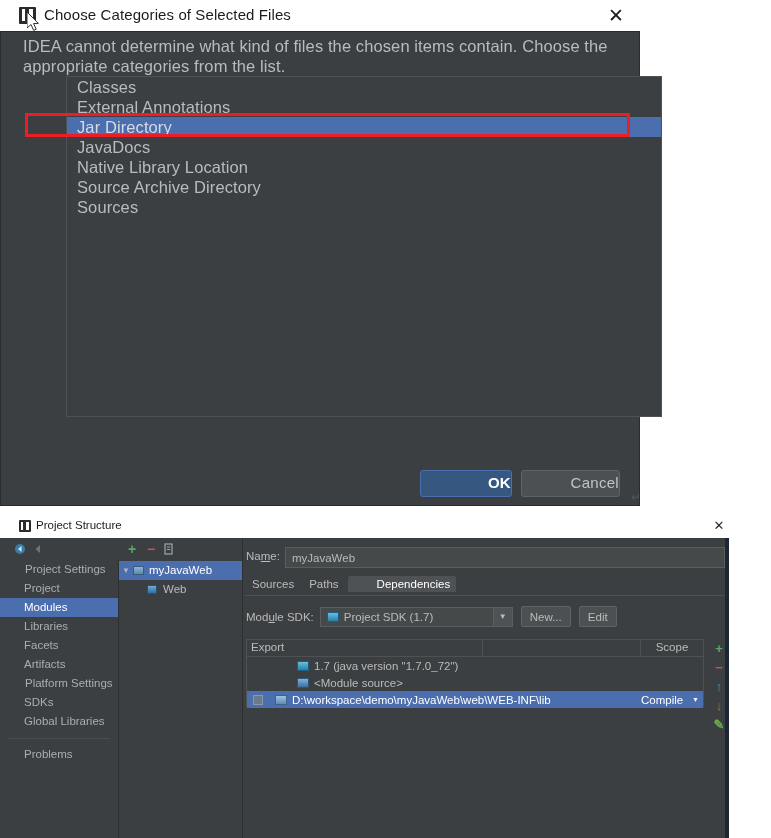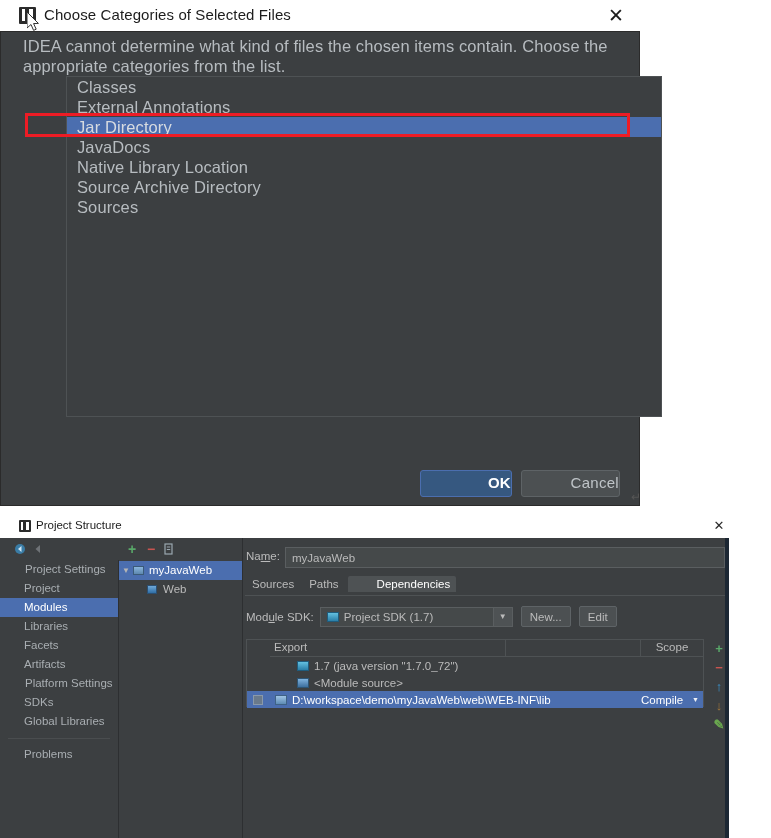--- a/index.html
+++ b/index.html
@@ -460,21 +460,20 @@
     border: 1px solid #4e5254;
     box-sizing: border-box;
     background: #3c3f41;
   }
   .dep-head {
     display: flex;
     height: 16px;
     background: #3c3f41;
     border-bottom: 1px solid #4e5254;
     align-items: center;
-    margin-left: 23px;
   }
   .dep-head .h-export {
     width: 236px;
     padding-left: 4px;
     font-size: 11.5px;
     color: #bbbbbb;
     border-right: 1px solid #4e5254;
     box-sizing: border-box;
     height: 16px;
     line-height: 15px;

